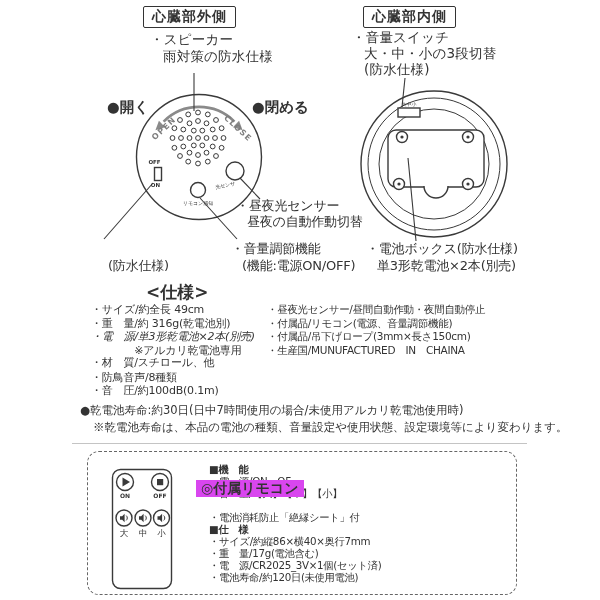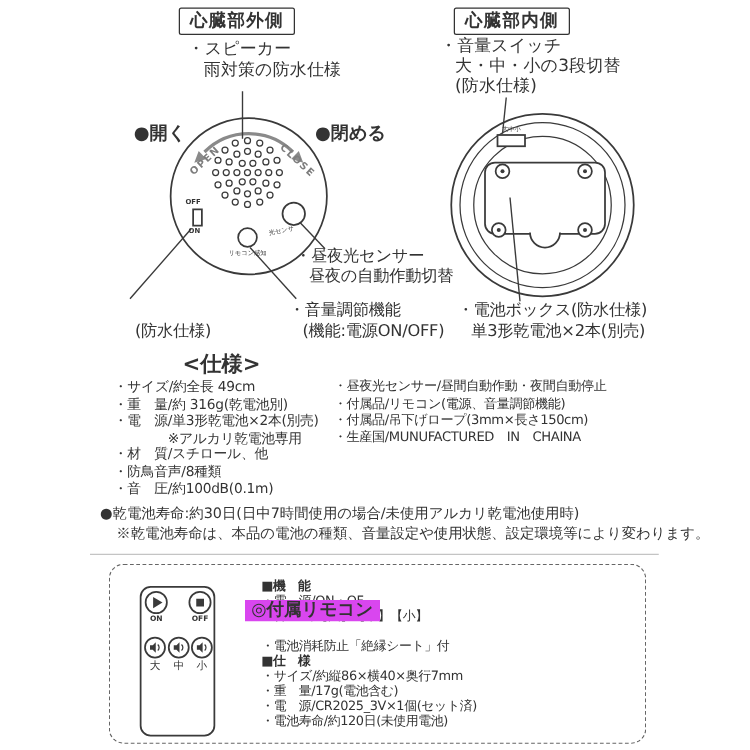--- a/index.html
+++ b/index.html
@@ -147,21 +147,21 @@
     <div class="t s14" style="left:352px;top:29px;">・音量スイッチ</div>
     <div class="t s14" style="left:364px;top:45px;">大・中・小の3段切替</div>
     <div class="t s14" style="left:364px;top:61px;">(防水仕様)</div>
     <div class="t ctr" style="left:398px;top:101px;width:22px;font-size:5px;">大中小</div>
     <div class="t s13" style="left:366px;top:241px;">・電池ボックス(防水仕様)</div>
     <div class="t s13" style="left:377px;top:258px;">単3形乾電池×2本(別売)</div>
 
     <div class="t b" style="left:146px;top:282px;font-size:17px;">&lt;仕様&gt;</div>
     <div class="t s11" style="left:91px;top:303px;">・サイズ/約全長 49cm</div>
     <div class="t s11" style="left:91px;top:316.5px;">・重　量/約 316g(乾電池別)</div>
-    <div class="t s11" style="left:91px;top:330px;">・電　源/単3形乾電池×2本(別売)</div>
+    <div class="t s11" style="left:91px;top:330px;font-style:italic;">・電　源/単3形乾電池×2本(別売)</div>
     <div class="t s11" style="left:91px;top:343.5px;">　　　　※アルカリ乾電池専用</div>
     <div class="t s11" style="left:91px;top:356px;">・材　質/スチロール、他</div>
     <div class="t s11" style="left:91px;top:370.5px;">・防鳥音声/8種類</div>
     <div class="t s11" style="left:91px;top:384px;">・音　圧/約100dB(0.1m)</div>
     <div class="t s10" style="left:267px;top:303px;">・昼夜光センサー/昼間自動作動・夜間自動停止</div>
     <div class="t s10" style="left:267px;top:316.5px;">・付属品/リモコン(電源、音量調節機能)</div>
     <div class="t s10" style="left:267px;top:330px;">・付属品/吊下げロープ(3mm×長さ150cm)</div>
     <div class="t s10" style="left:267px;top:343.5px;">・生産国/MUNUFACTURED　IN　CHAINA</div>
 
     <div class="t" style="left:80px;top:404px;font-size:11.5px;">●乾電池寿命:約30日(日中7時間使用の場合/未使用アルカリ乾電池使用時)</div>

